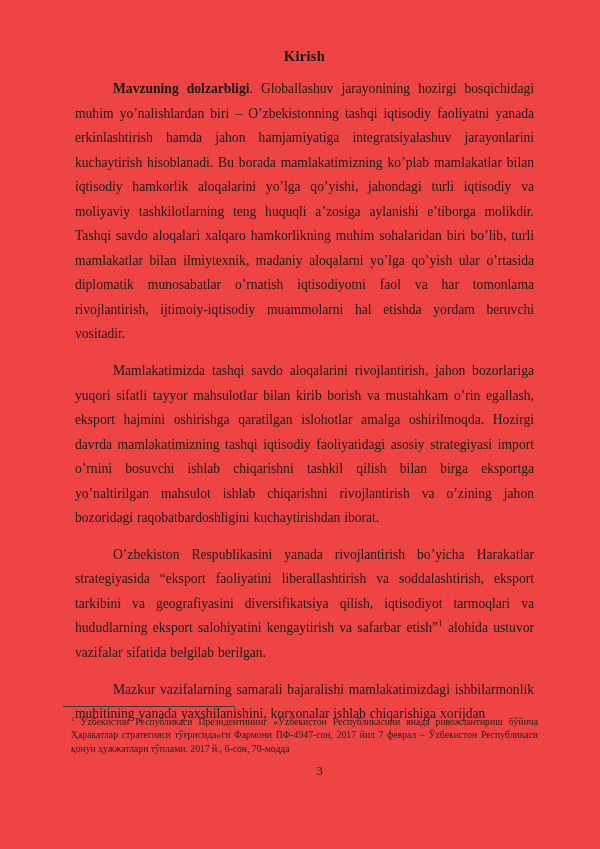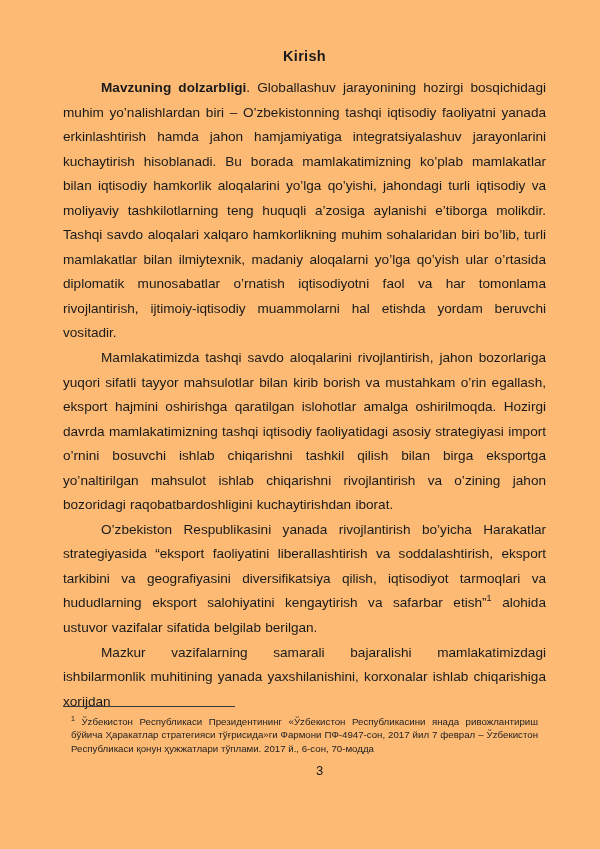--- a/index.html
+++ b/index.html
@@ -4,40 +4,40 @@
 <style>
   html, body {
     margin: 0;
     padding: 0;
     background: #ffffff;
   }
   .page {
     position: relative;
     width: 600px;
     height: 849px;
-    background: #fdba74;
-    font-family: Liberation Sans, sans-serif;
+    background: #ef4444;
+    font-family: Liberation Serif, serif;
     color: #1a1a1a;
     overflow: hidden;
   }
   .content {
     position: absolute;
     left: 63px;
     top: 48px;
     width: 483px;
   }
   .title {
     margin: 0 0 12px 0;
     text-align: center;
     font-size: 14.5px;
     font-weight: bold;
     letter-spacing: 0.3px;
   }
   p.body-par {
-    margin: 0;
+    margin: 12px;
     text-align: justify;
     text-indent: 38px;
     font-size: 13.6px;
     line-height: 24.55px;
     word-spacing: 0.5px;
   }
   p.body-par .lead {
     font-weight: bold;
   }
   sup.ref {

